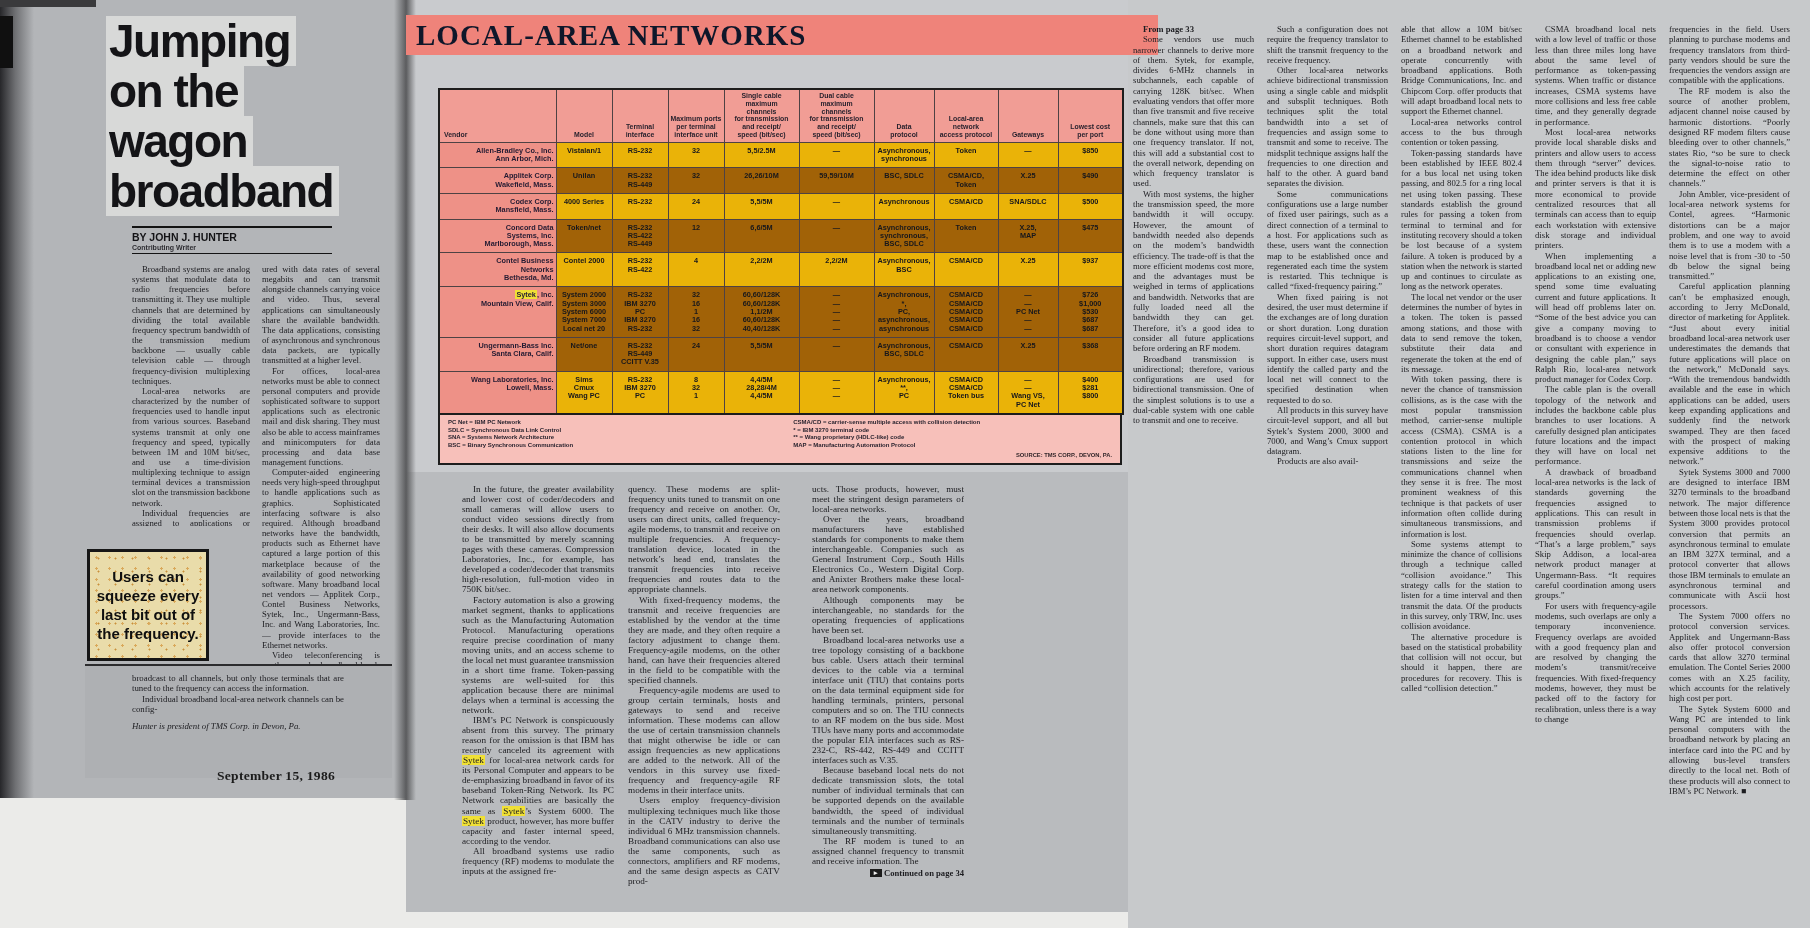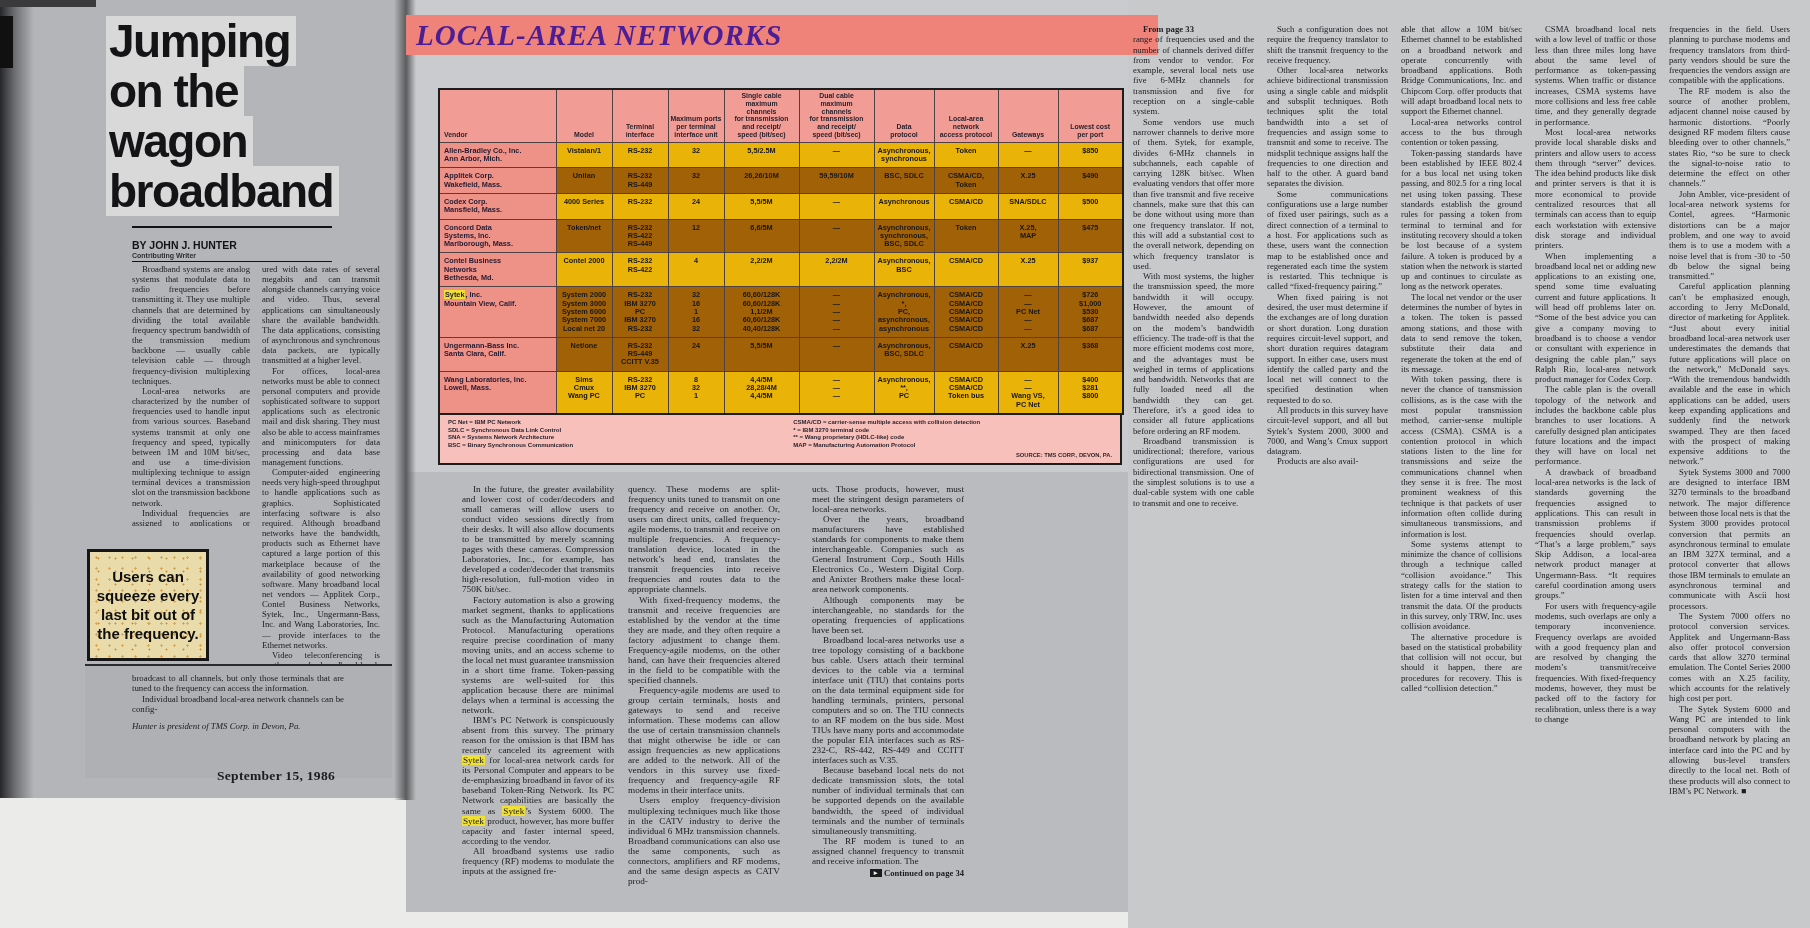--- a/index.html
+++ b/index.html
@@ -10,44 +10,44 @@
   .scan-blob-a{position:absolute;left:0;top:16px;width:13px;height:52px;background:#101010}
   .scan-blob-b{position:absolute;left:0;top:0;width:96px;height:7px;background:#3a3a3c}
   .middle-page{position:absolute;left:406px;top:0;width:722px;height:912px;background:#c9cbce}
   .middle-shade{position:absolute;left:406px;top:472px;width:722px;height:440px;background:#b9bbbe}
   .gutter{position:absolute;left:394px;top:0;width:22px;height:800px;background:linear-gradient(90deg,rgba(40,40,42,0),#5b5c5e 55%,rgba(200,201,203,0))}
   .right-page{position:absolute;left:1128px;top:0;width:682px;height:928px;background:#c7c9cb}
 
   
   .headline{position:absolute;left:106px;top:16px;margin:0;font-family:"Liberation Sans",sans-serif;font-weight:700;font-size:46px;line-height:50px;letter-spacing:-1.5px;color:#141417}
   .headline span{display:table;background:rgba(246,246,243,.55);padding:0 6px 0 3px}
-  .byline-block{position:absolute;left:132px;top:226px;width:200px;border-top:2.5px solid #131313;border-bottom:1.5px solid #131313;padding:11px 0 2px}
+  .byline-block{position:absolute;left:132px;top:226px;width:200px;border-top:2.5px solid #131313;border-bottom:1.5px solid #131313;padding:3px 0 2px}
   .byline{font-family:"Liberation Sans",sans-serif;font-weight:700;font-size:10.5px;color:#131316}
   .byline-role{font-family:"Liberation Sans",sans-serif;font-weight:700;font-size:7px;color:#2e2e33;margin-top:1px}
   .lcol{position:absolute;width:118px;font-size:8.7px;line-height:10.15px;text-align:justify;overflow:hidden}
   .lcol1{left:132px;top:264px;height:262px}
   .lcol2{left:262px;top:264px;height:402px}
   .lcol p,.l-bottom p,.mid-col p,.right-col p{margin:0;text-indent:10px}
   p.ni{text-indent:0 !important}
   .pull-quote{position:absolute;left:87px;top:549px;width:122px;height:112px;box-sizing:border-box;border:3px solid #161616;background-color:#e9dcaa;background-image:radial-gradient(circle,#d9a85a 1px,rgba(0,0,0,0) 1.4px),radial-gradient(circle,#c98f3a .8px,rgba(0,0,0,0) 1.2px);background-size:13px 11px,17px 13px;display:flex;align-items:center;justify-content:center;text-align:center;font-family:"Liberation Sans",sans-serif;font-weight:700;font-size:15px;line-height:19px;color:#0f0f0f;padding:4px}
   .l-bottom{position:absolute;left:85px;top:664px;width:307px;height:114px;background:#aeb0b3;border-top:2.5px solid #2c2c2e;box-sizing:border-box;padding:7px 0 0 47px}
   .l-bottom-inner{width:212px;font-size:8.8px;line-height:10.3px;text-align:justify}
   .credit{font-style:italic;margin-top:7px;font-size:8.8px;line-height:10.3px}
   .date{position:absolute;left:217px;top:768px;font-size:13.5px;font-weight:600;color:#1c1c1c;letter-spacing:.3px}
 
   
   .banner{position:absolute;left:406px;top:15px;width:752px;height:40px;background:#ef837a;display:flex;align-items:center}
-  .banner-title{font-style:italic;font-weight:700;font-size:29px;color:#4c1d95;letter-spacing:1px;padding-left:10px}
+  .banner-title{font-weight:700;font-size:29px;color:#0f172a;letter-spacing:1px;padding-left:10px}
   .table-wrap{position:absolute;left:438px;top:88px;width:684px}
   table.lan{width:100%;border-collapse:collapse;table-layout:fixed;font-family:"Liberation Sans",sans-serif;border:2px solid #1d1d1d}
   table.lan th,table.lan td{border:1px solid #4e4244;padding:2px;box-sizing:border-box;white-space:pre-line}
   table.lan thead th{background:#f19d95;font-size:6.9px;line-height:7.8px;font-weight:700;color:#241f2b;text-align:center;vertical-align:bottom;padding-bottom:3px}
   table.lan thead th.vh{text-align:left;padding-left:4px}
   table.lan td{font-size:7.3px;line-height:8.3px;font-weight:700;text-align:center;vertical-align:top;color:#17171c;padding-top:4px;padding-bottom:4px}
-  table.lan td.vendor{background:#ee9187;text-align:left;padding-left:4px;color:#241b32}
+  table.lan td.vendor{background:#ee9187;text-align:right;padding-left:16px;color:#241b32}
   tr.pe td{background:#eab308}
   tr.la td{background:#a16207}
   tr.pe td.vendor,tr.la td.vendor{background:#ee9187}
   .hl{background:#f0e035;padding:0 1px}
   .footnotes{background:#f7c0ba;border:2px solid #1d1d1d;border-top:none;font-family:"Liberation Sans",sans-serif;font-size:6px;line-height:7.6px;font-weight:700;color:#241f2b;padding:4px 8px 3px;box-sizing:border-box}
   .fn-cols{display:flex;justify-content:space-between}
   .fn-col{width:48%}
   .fn-src{text-align:right;font-size:5.8px;margin-top:3px;color:#33262a}
 
   
@@ -375,21 +375,20 @@
         <p>The RF modem is tuned to an assigned channel frequency to transmit and receive information. The</p>
       </div>
     <div class="continued">
       <span class="cont-icon">►</span><span>Continued on page 34</span>
     </div>
   </div>
 
   <div class="right-col rc0">
     <p class="lead"><span>From </span><b>page 33</b></p>
     <div>
-        <p class="ni">range of frequencies used and the number of channels derived differ from vendor to vendor. For example, several local nets use five 6-MHz channels for transmission and five for reception on a single-cable system.</p>
         <p>Some vendors use much narrower channels to derive more of them. Sytek, for example, divides 6-MHz channels in subchannels, each capable of carrying 128K bit/sec. When evaluating vendors that offer more than five transmit and five receive channels, make sure that this can be done without using more than one frequency translator. If not, this will add a substantial cost to the overall network, depending on which frequency translator is used.</p>
         <p>With most systems, the higher the transmission speed, the more bandwidth it will occupy. However, the amount of bandwidth needed also depends on the modem’s bandwidth efficiency. The trade-off is that the more efficient modems cost more, and the advantages must be weighed in terms of applications and bandwidth. Networks that are fully loaded need all the bandwidth they can get. Therefore, it’s a good idea to consider all future applications before ordering an RF modem.</p>
         <p>Broadband transmission is unidirectional; therefore, various configurations are used for bidirectional transmission. One of the simplest solutions is to use a dual-cable system with one cable to transmit and one to receive.</p>
       </div>
   </div>
   <div class="right-col rc1">
       <p>Such a configuration does not require the frequency translator to shift the transmit frequency to the receive frequency.</p>
       <p>Other local-area networks achieve bidirectional transmission using a single cable and midsplit and subsplit techniques. Both techniques split the total bandwidth into a set of frequencies and assign some to transmit and some to receive. The midsplit technique assigns half the frequencies to one direction and half to the other. A guard band separates the division.</p>
       <p>Some communications configurations use a large number of fixed user pairings, such as a direct connection of a terminal to a host. For applications such as these, users want the connection map to be established once and regenerated each time the system is restarted. This technique is called “fixed-frequency pairing.”</p>
       <p>When fixed pairing is not desired, the user must determine if the exchanges are of long duration or short duration. Long duration requires circuit-level support, and short duration requires datagram support. In either case, users must identify the called party and the local net will connect to the specified destination when requested to do so.</p>

